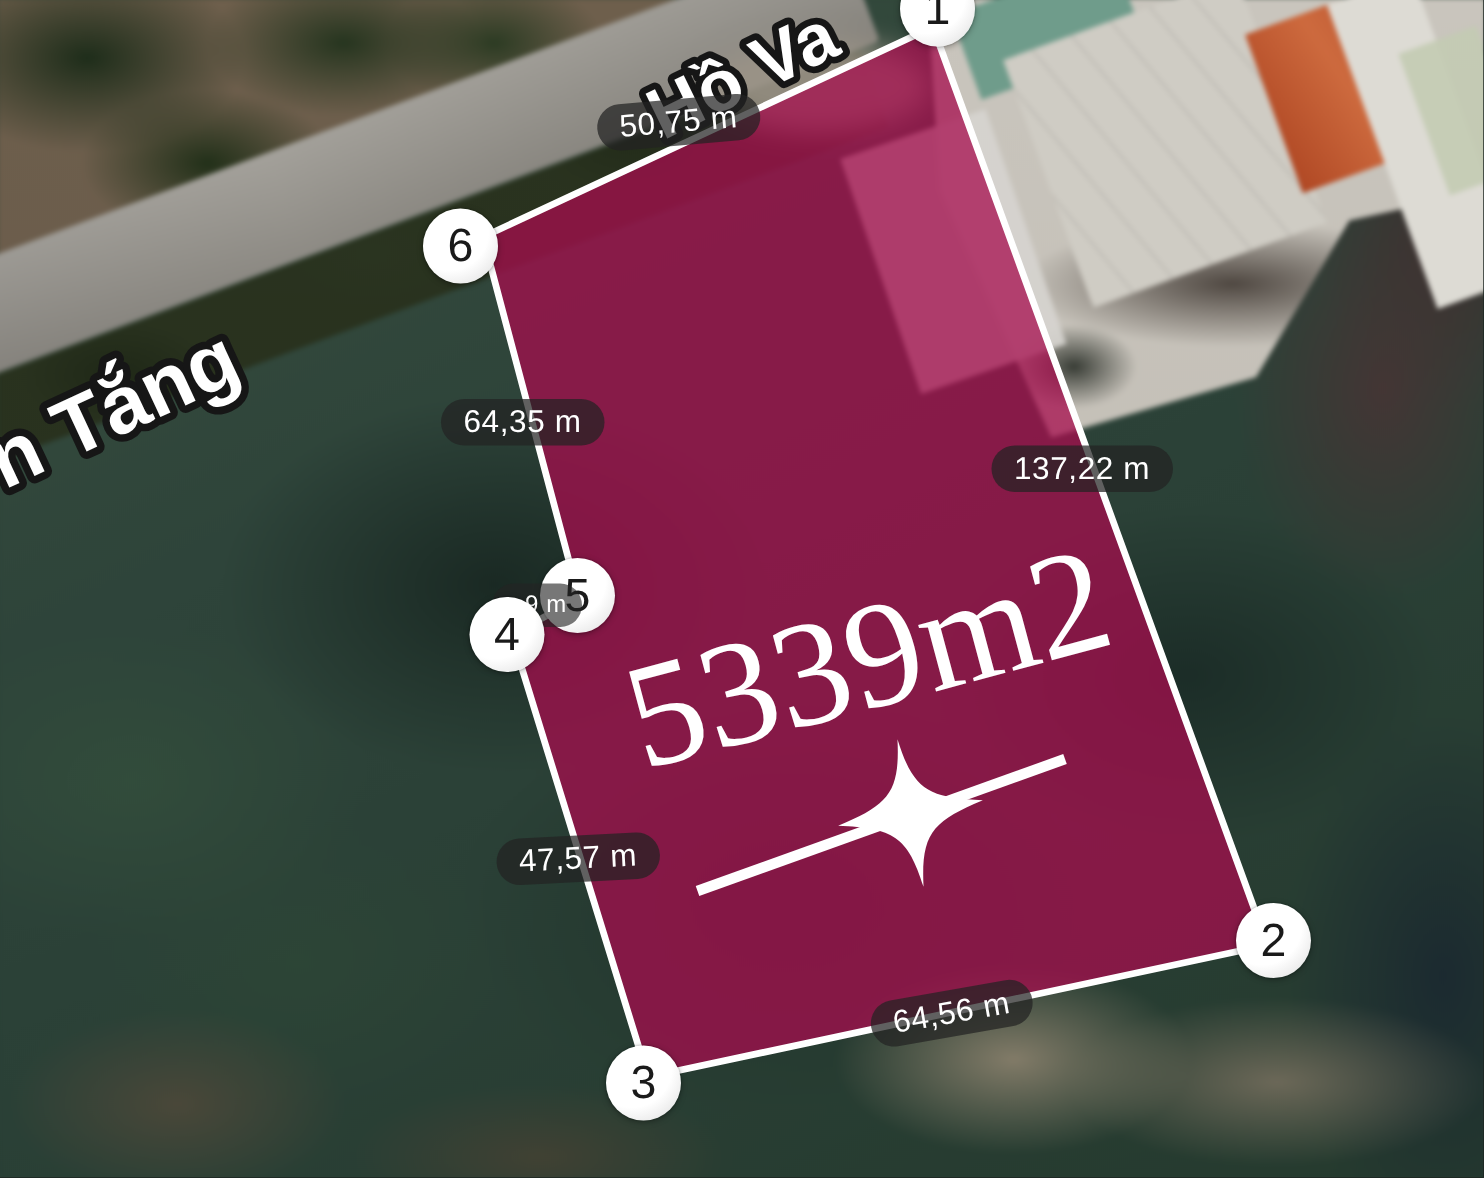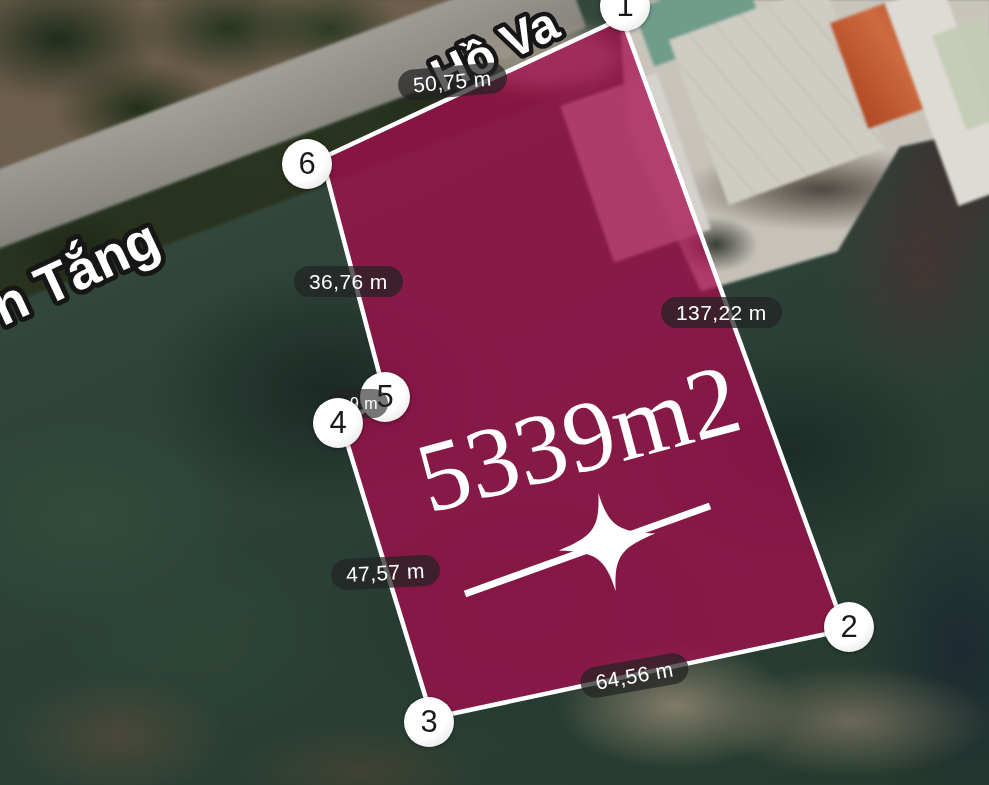--- a/index.html
+++ b/index.html
@@ -128,21 +128,21 @@
              C602.5 557 594 550 558 542 C594 534 602.5 527 607 492 Z" fill="#ffffff" transform="rotate(-10 607 542)"></path>
 
     <text x="495" y="66" transform="rotate(-26 495 50)" text-anchor="middle" font-family="Liberation Sans, sans-serif" font-size="48" font-weight="bold" fill="#ffffff" stroke="#161616" stroke-width="9" paint-order="stroke" stroke-linejoin="round">Hồ Va</text>
 
     <text x="75" y="291" transform="rotate(-25 75 272)" text-anchor="middle" font-family="Liberation Sans, sans-serif" font-size="54" font-weight="bold" fill="#ffffff" stroke="#161616" stroke-width="10" paint-order="stroke" stroke-linejoin="round">n Tắng</text>
 
     <text x="578" y="472" transform="rotate(-15 578 437)" text-anchor="middle" font-family="Liberation Serif, serif" font-size="100" fill="#ffffff">5339m2</text>
   </svg>
 
   <div class="pill p61">50,75 m</div>
-  <div class="pill p56">36,76 m</div>
+  <div class="pill p56">64,35 m</div>
   <div class="pill p12">137,22 m</div>
   <div class="pill p34">47,57 m</div>
   <div class="pill p23">64,56 m</div>
 
   <div class="marker m5">5</div>
   <div class="pill p45">9 m</div>
   <div class="marker m4">4</div>
   <div class="marker m1">1</div>
   <div class="marker m2">2</div>
   <div class="marker m3">3</div>

